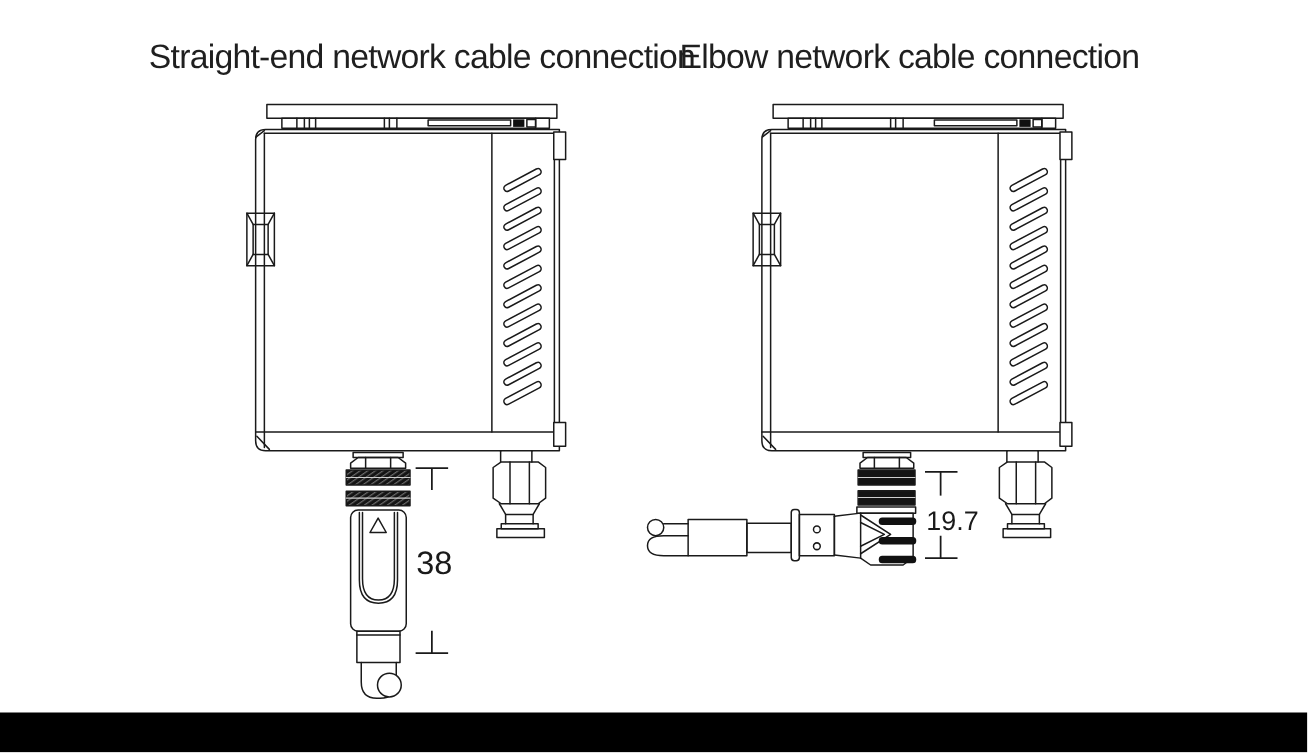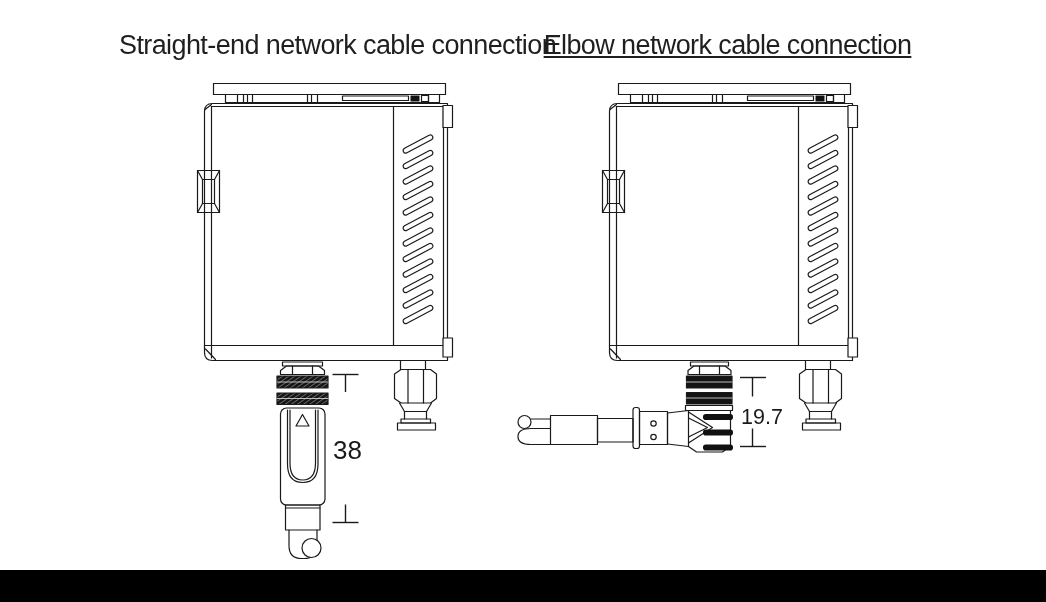--- a/index.html
+++ b/index.html
@@ -6,21 +6,21 @@
   #stage{
     position:relative;width:1046px;height:602px;background:#ffffff;overflow:hidden;
     font-family:"Liberation Sans","DejaVu Sans",sans-serif;
   }
   .fig-title{
     position:absolute;top:30px;text-align:center;
     font-size:27px;font-weight:400;letter-spacing:-0.6px;color:#1f1f1f;
     white-space:nowrap;
   }
   #title-straight{left:119px;width:395px;}
-  #title-elbow{left:540px;width:375px;text-decoration:underline;}
+  #title-elbow{left:540px;width:375px;}
   .fig-svg{position:absolute;}
   #fig-straight{left:195px;top:78px;}
   #fig-elbow{left:500px;top:78px;}
   #footer-bar{position:absolute;left:0;top:570px;width:1046px;height:32px;background:#000;}
   svg text{font-family:"Liberation Sans","DejaVu Sans",sans-serif;fill:#1a1a1a;}
 </style>
 </head>
 <body>
 
 <div id="stage">

